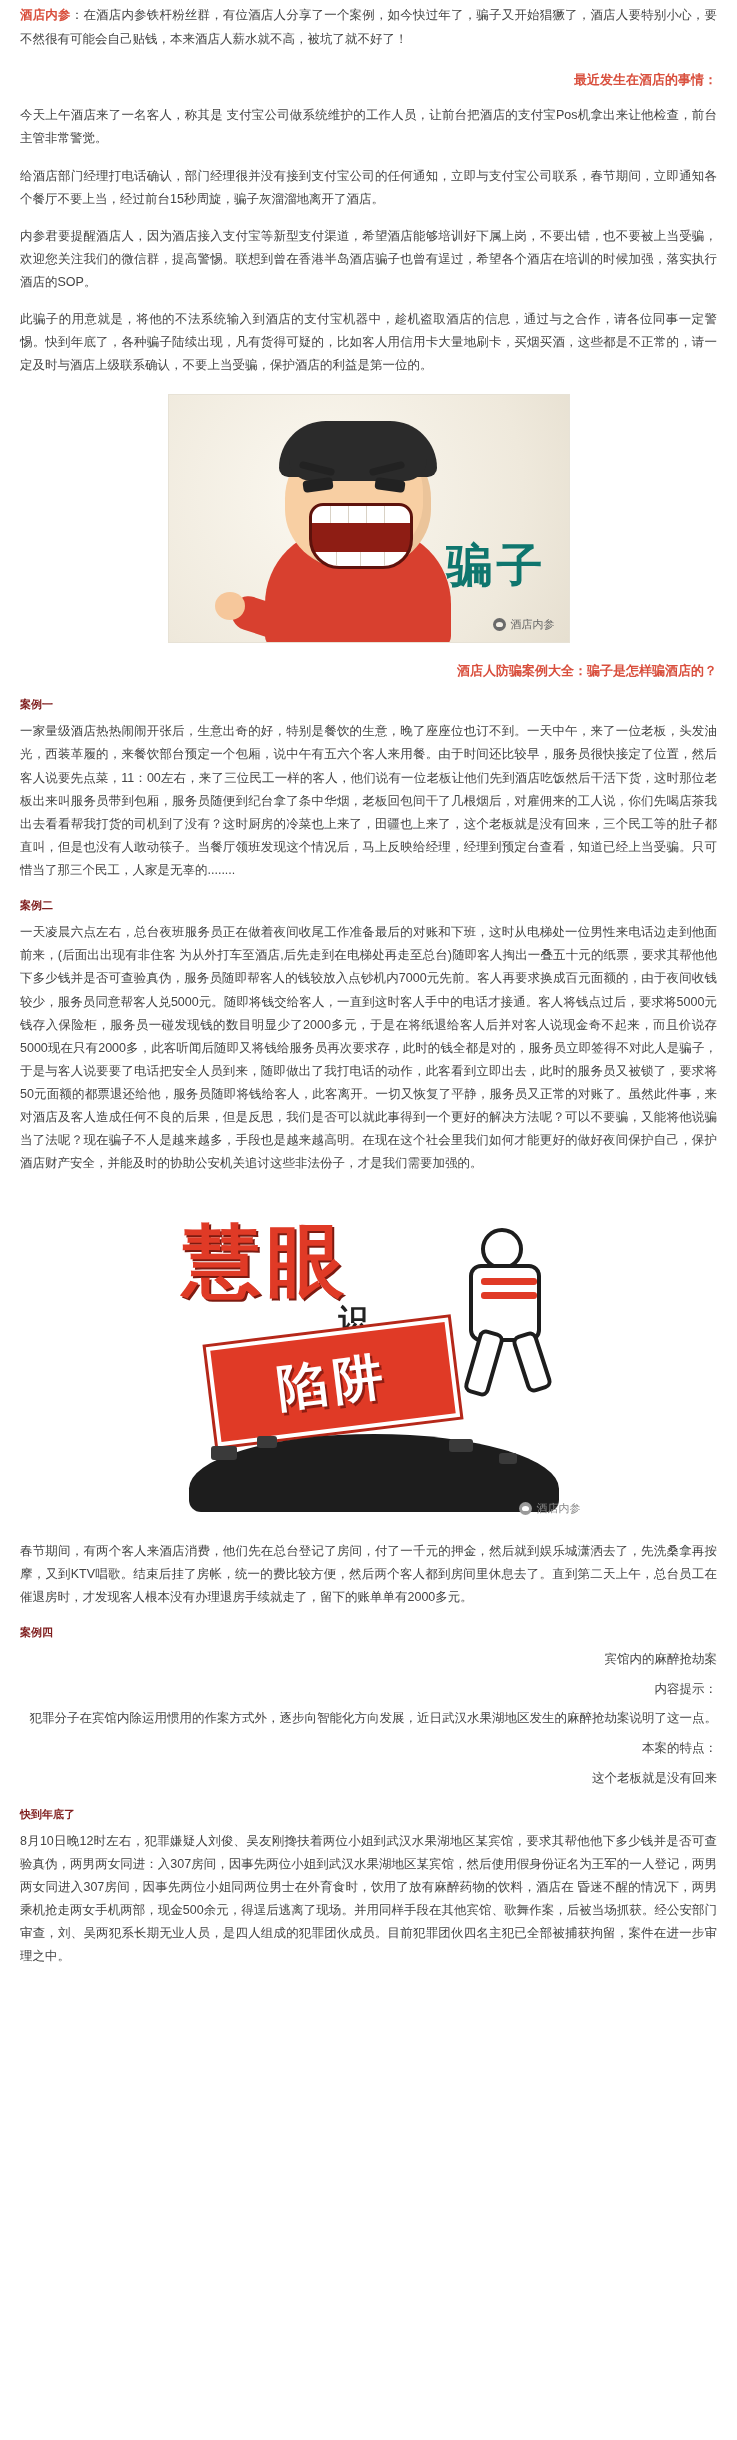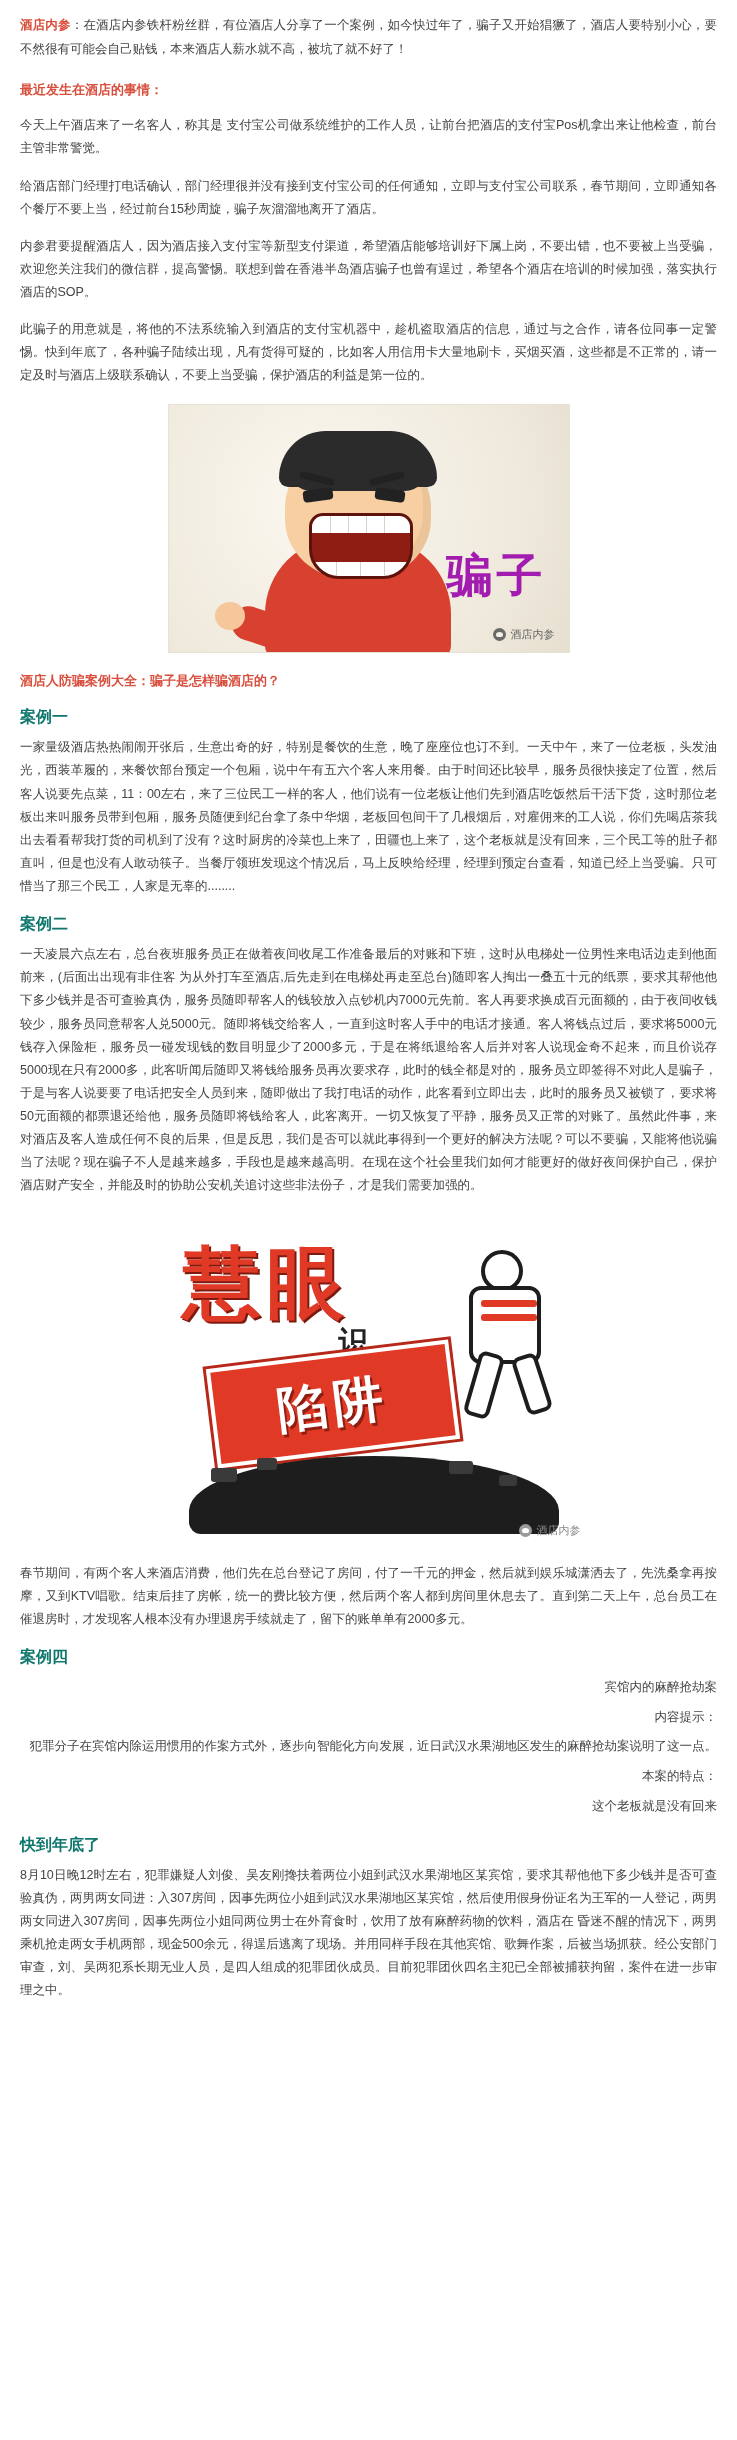--- a/index.html
+++ b/index.html
@@ -3,36 +3,37 @@
 <meta charset="utf-8">
 <style>
   html,body{margin:0;padding:0;}
   body{
     width:737px;
     background:#ffffff;
     font-family:"Liberation Sans","DejaVu Sans",sans-serif;
     color:#3e3e3e;
     -webkit-font-smoothing:antialiased;
   }
-  .page{width:737px;box-sizing:border-box;padding:14px 20px 26px 20px;}
+  .page{width:737px;box-sizing:border-box;padding:4px 20px 26px 20px;}
 
   p{margin:0 0 14px 0;line-height:1.85;font-size:12.5px;text-align:justify;color:#444;}
   .lead{font-size:12.5px;line-height:1.9;margin-bottom:18px;}
   .brand{color:#d94f3d;font-weight:bold;}
   .section-head{
     color:#d94f3d;
     font-weight:bold;
     font-size:13px;
     margin:18px 0 14px 0;
     line-height:1.6;
+    text-align:right;
   }
   .case-head{
-    color:#0f766e;
+    color:#7f1d1d;
     font-weight:bold;
-    font-size:16px;
+    font-size:11px;
     margin:16px 0 8px 0;
   }
   .sub-line{
     font-size:12.5px;
     line-height:1.9;
     margin:0 0 6px 0;
     color:#444;
     text-align:right;
   }
 
@@ -82,21 +83,21 @@
   .f1-teeth{position:absolute;left:0;top:0;width:100%;height:17px;background:#fff;}
   .f1-teeth.bot{top:auto;bottom:0;height:14px;}
   .f1-tooth-line{position:absolute;top:0;width:1px;height:100%;background:#d9d2c6;}
   .f1-arm{
     position:absolute;left:62px;bottom:8px;width:58px;height:34px;
     background:#d8402f;border-radius:18px;transform:rotate(18deg);
   }
   .f1-hand{position:absolute;left:46px;bottom:22px;width:30px;height:28px;background:#f6c79b;border-radius:50%;}
   .f1-word{
     position:absolute;right:22px;top:140px;
-    font-size:46px;font-weight:bold;color:#a21caf;letter-spacing:4px;
+    font-size:46px;font-weight:bold;color:#0f766e;letter-spacing:4px;
     font-family:"DejaVu Sans","Liberation Sans",sans-serif;
   }
   .f1-credit{
     position:absolute;right:14px;bottom:10px;font-size:11px;color:#666;
     display:flex;align-items:center;gap:5px;
   }
   .wechat-dot{
     width:13px;height:13px;border-radius:50%;background:#6a6a6a;display:inline-block;
     position:relative;
   }

